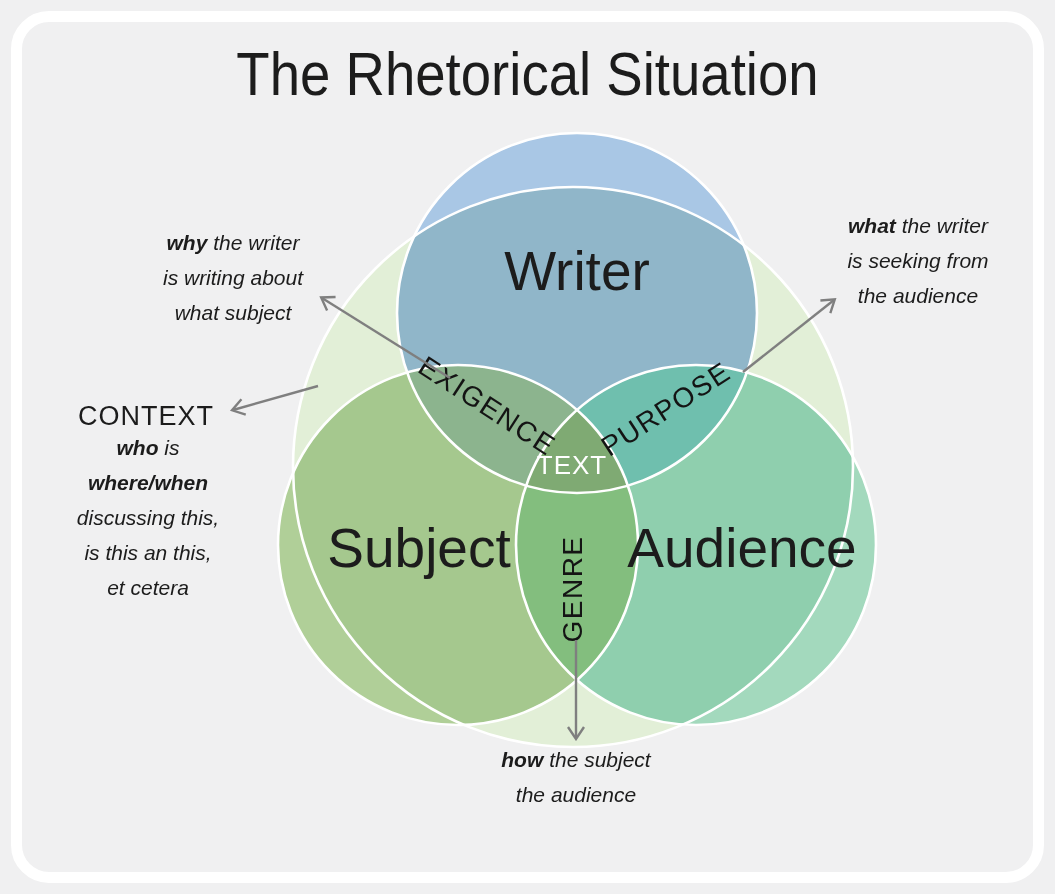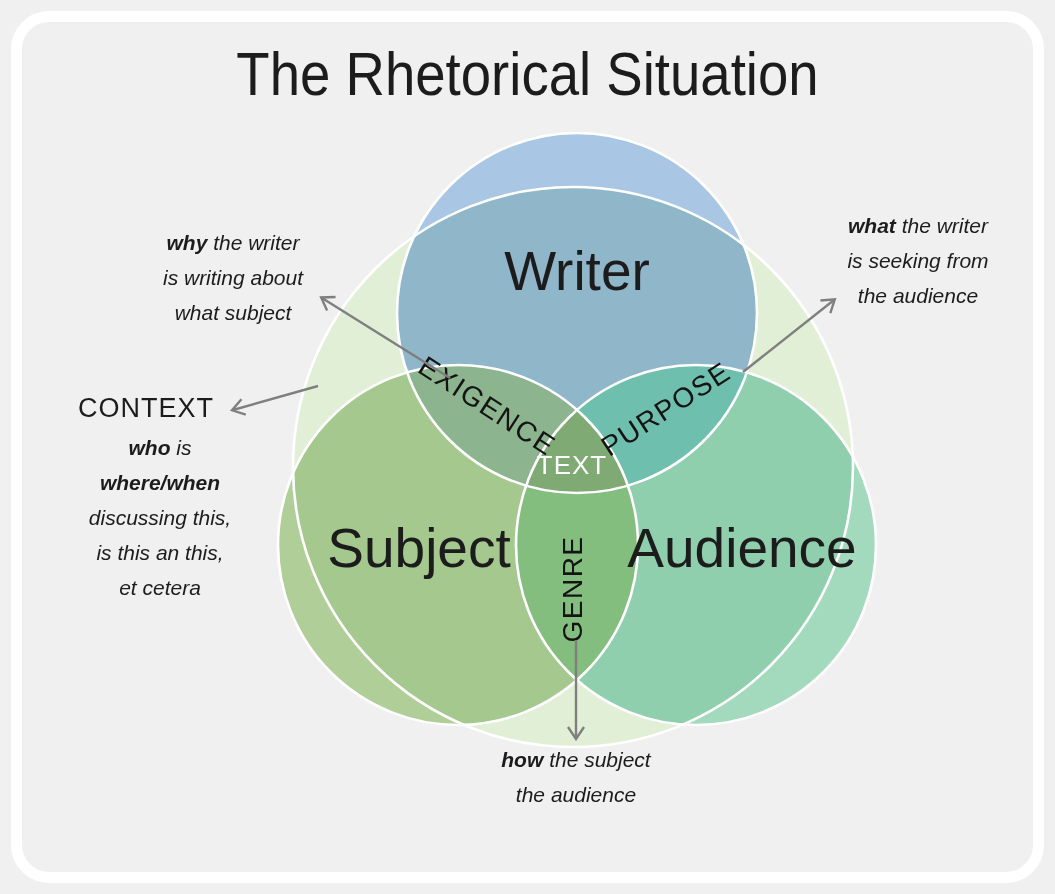--- a/index.html
+++ b/index.html
@@ -26,21 +26,21 @@
   .center-label{font-size:26px;text-anchor:middle;letter-spacing:1px;}
   line.arrow{stroke-width:2.4px;}
   .ann{
     position:absolute;transform:translateX(-50%);
     font-size:21px;font-style:italic;line-height:35px;
     text-align:center;white-space:nowrap;
   }
   .ann b{font-weight:bold;}
   .context-label{
     position:absolute;transform:translateX(-50%);
-    font-size:27px;font-style:normal;letter-spacing:1px;white-space:nowrap;
+    font-size:27px;font-style:normal;letter-spacing:1px;white-space:nowrap;margin-top:8px;
   }
 </style>
 </head>
 <body>
 
 <div class="title">The Rhetorical Situation</div>
 
 <svg class="diagram" width="1055" height="894" viewBox="0 0 1055 894">
   <defs>
     <clipPath id="clipBig">
@@ -120,21 +120,21 @@
 </div>
 
 <div class="ann" style="left:918px;top:208px">
   <div><b>what</b><span> the writer</span></div>
   <div>is seeking from</div>
   <div>the audience</div>
 </div>
 
 <div class="context-label" style="left:146px;top:393px">CONTEXT</div>
 
-<div class="ann" style="left:160px;top:430px">
+<div class="ann" style="left:148px;top:430px">
   <div><b>who</b><span> is</span></div>
   <div><b>where/when</b></div>
   <div>discussing this,</div>
   <div>is this an this,</div>
   <div>et cetera</div>
 </div>
 
 <div class="ann" style="left:576px;top:742px">
   <div><b>how</b><span> the subject</span></div>
   <div>the audience</div>

